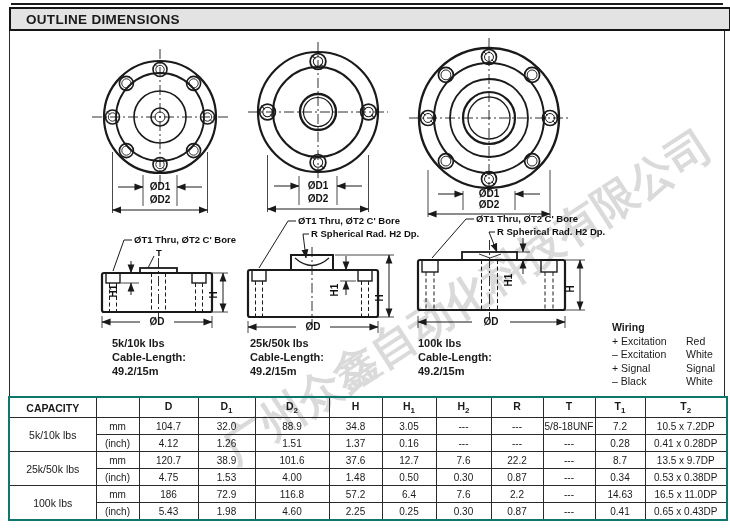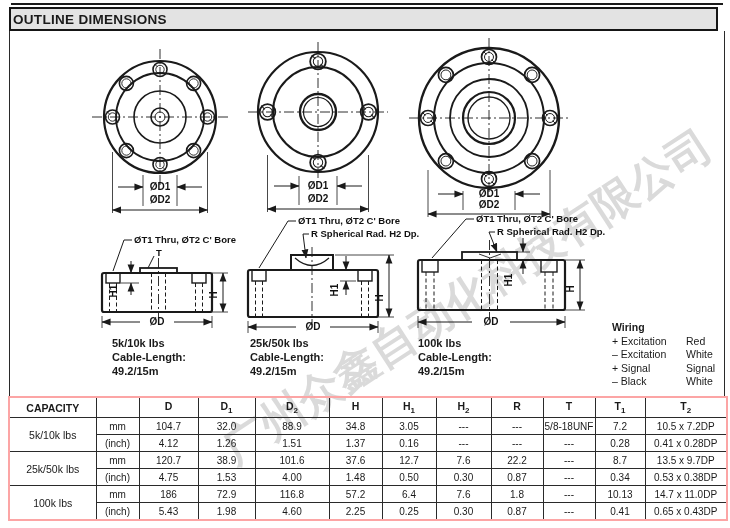--- a/index.html
+++ b/index.html
@@ -1,20 +1,20 @@
 <!DOCTYPE html>
 <html><head>
 <meta charset="utf-8">
 <style>
   html,body{margin:0;padding:0;background:#fff}
   .page{position:relative;width:730px;height:528px;background:#fff;overflow:hidden;
         font-family:"Liberation Sans",sans-serif;color:#1a1a1a}
   .topline{position:absolute;left:11px;top:3px;width:712px;border-top:2px solid #1a1a1a}
   .titlebar{position:absolute;left:9px;top:7px;width:703px;height:20px;background:#e3e3e3;
-            border:2px solid #151515;display:flex;align-items:center;padding-left:2px;
+            border:2px solid #151515;display:flex;align-items:center;padding-left:15px;
             font-weight:bold;font-size:13.5px;letter-spacing:.3px}
   .frame{position:absolute;left:9px;top:31px;width:714px;height:365px;
          border-left:1.5px solid #2a2a2a;border-right:1.5px solid #2a2a2a}
   svg.draw{position:absolute;left:0;top:0}
   svg .k{fill:none;stroke:#1a1a1a}
   svg .o24{stroke-width:2.4}
   svg .o22{stroke-width:2.2}
   svg .o2{stroke-width:2}
   svg .o18{stroke-width:1.8}
   svg .o16{stroke-width:1.6}
@@ -32,21 +32,21 @@
   svg text.rl{font:bold 10px "Liberation Sans",sans-serif;text-anchor:middle}
   .caption{position:absolute;font-size:11px;font-weight:bold;line-height:14px;white-space:nowrap}
   .wiring{position:absolute;left:612px;top:321px;font-size:10.5px;line-height:13.5px}
   .wiring .wt{font-weight:bold}
   .wrow{display:flex}
   .wsig{width:74px}
   .watermark{position:absolute;left:175px;top:255px;width:620px;height:50px;
              transform:rotate(-33deg);font-size:44px;color:#9f9f9f;opacity:.38;
              white-space:nowrap;pointer-events:none;font-weight:bold}
   table.dim-table{position:absolute;left:8px;top:396px;width:718px;border-collapse:collapse;
-            font-size:10px;table-layout:fixed;border:2px solid #fca5a5}
+            font-size:10px;table-layout:fixed;border:2px solid #0f766e}
   .dim-table th,.dim-table td{border:1px solid #2a2a2a;text-align:center;padding:0;height:16px;
             overflow:hidden;white-space:nowrap}
   .dim-table th{height:19px;font-size:10.5px}
   .dim-table sub{font-size:8px}
   .dim-table td.cap{font-size:10.5px}
 </style>
 </head>
 <body>
 
 <div class="page">
@@ -384,24 +384,24 @@
     </tr>
     <tr>
       <td class="cap" rowspan="2">100k lbs</td>
       <td>mm</td>
       <td>186</td>
       <td>72.9</td>
       <td>116.8</td>
       <td>57.2</td>
       <td>6.4</td>
       <td>7.6</td>
-      <td>1.8</td>
-      <td>---</td>
-      <td>10.13</td>
-      <td>14.7 x 11.0DP</td>
+      <td>2.2</td>
+      <td>---</td>
+      <td>14.63</td>
+      <td>16.5 x 11.0DP</td>
     </tr>
     <tr>
       <td>(inch)</td>
       <td>5.43</td>
       <td>1.98</td>
       <td>4.60</td>
       <td>2.25</td>
       <td>0.25</td>
       <td>0.30</td>
       <td>0.87</td>

